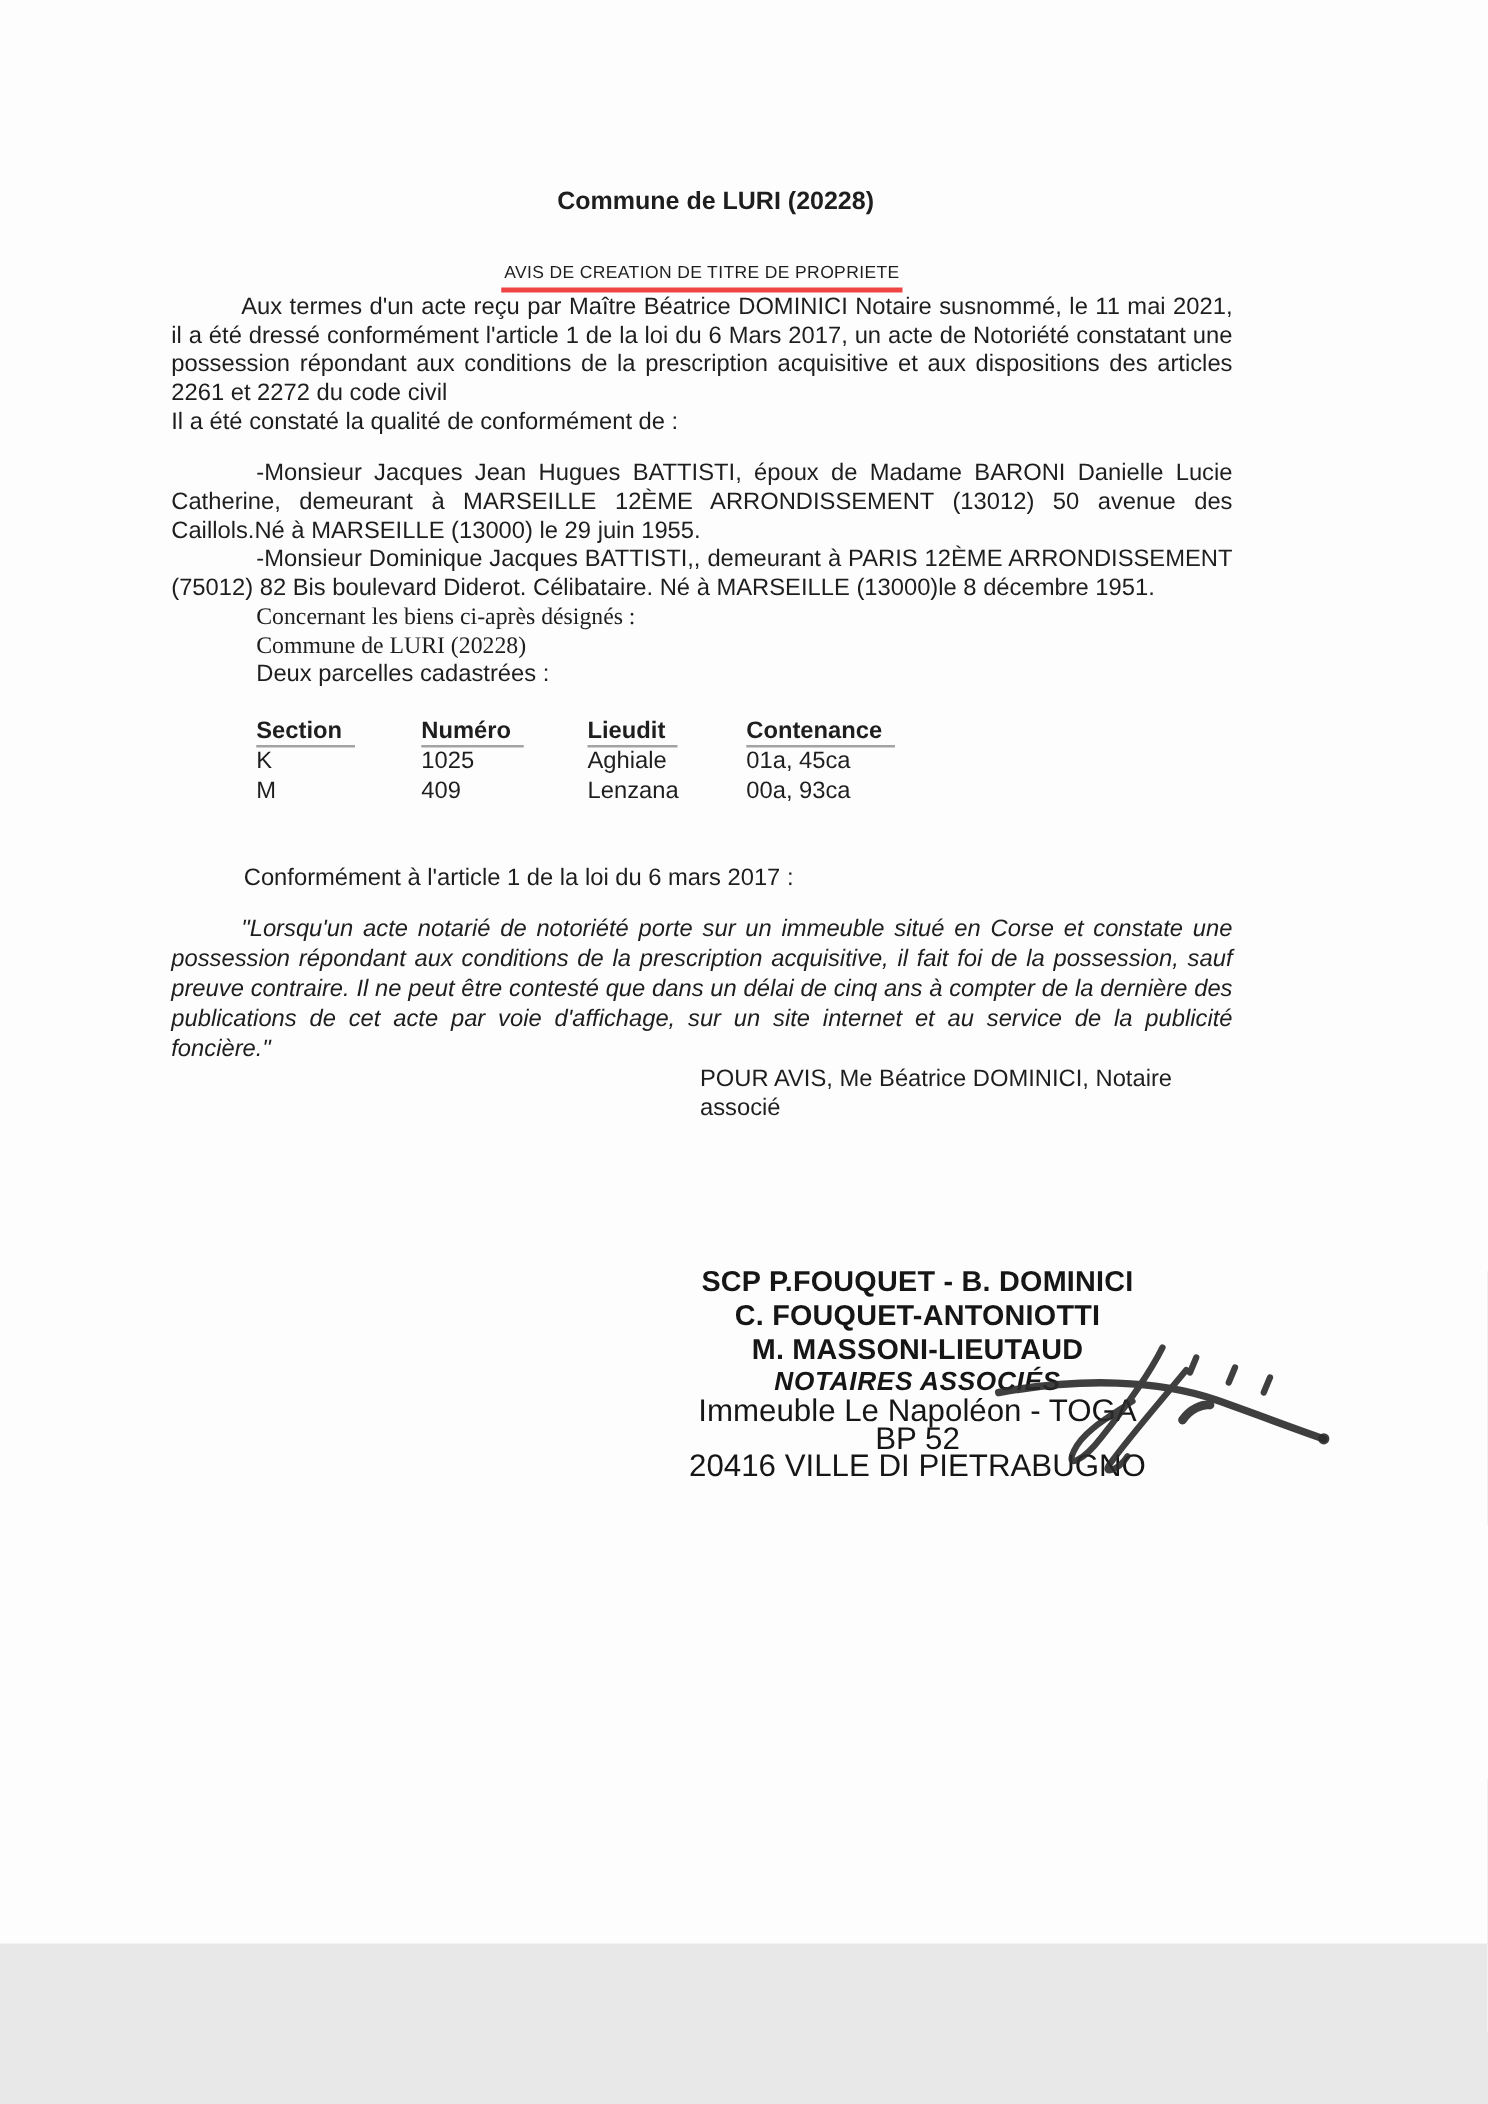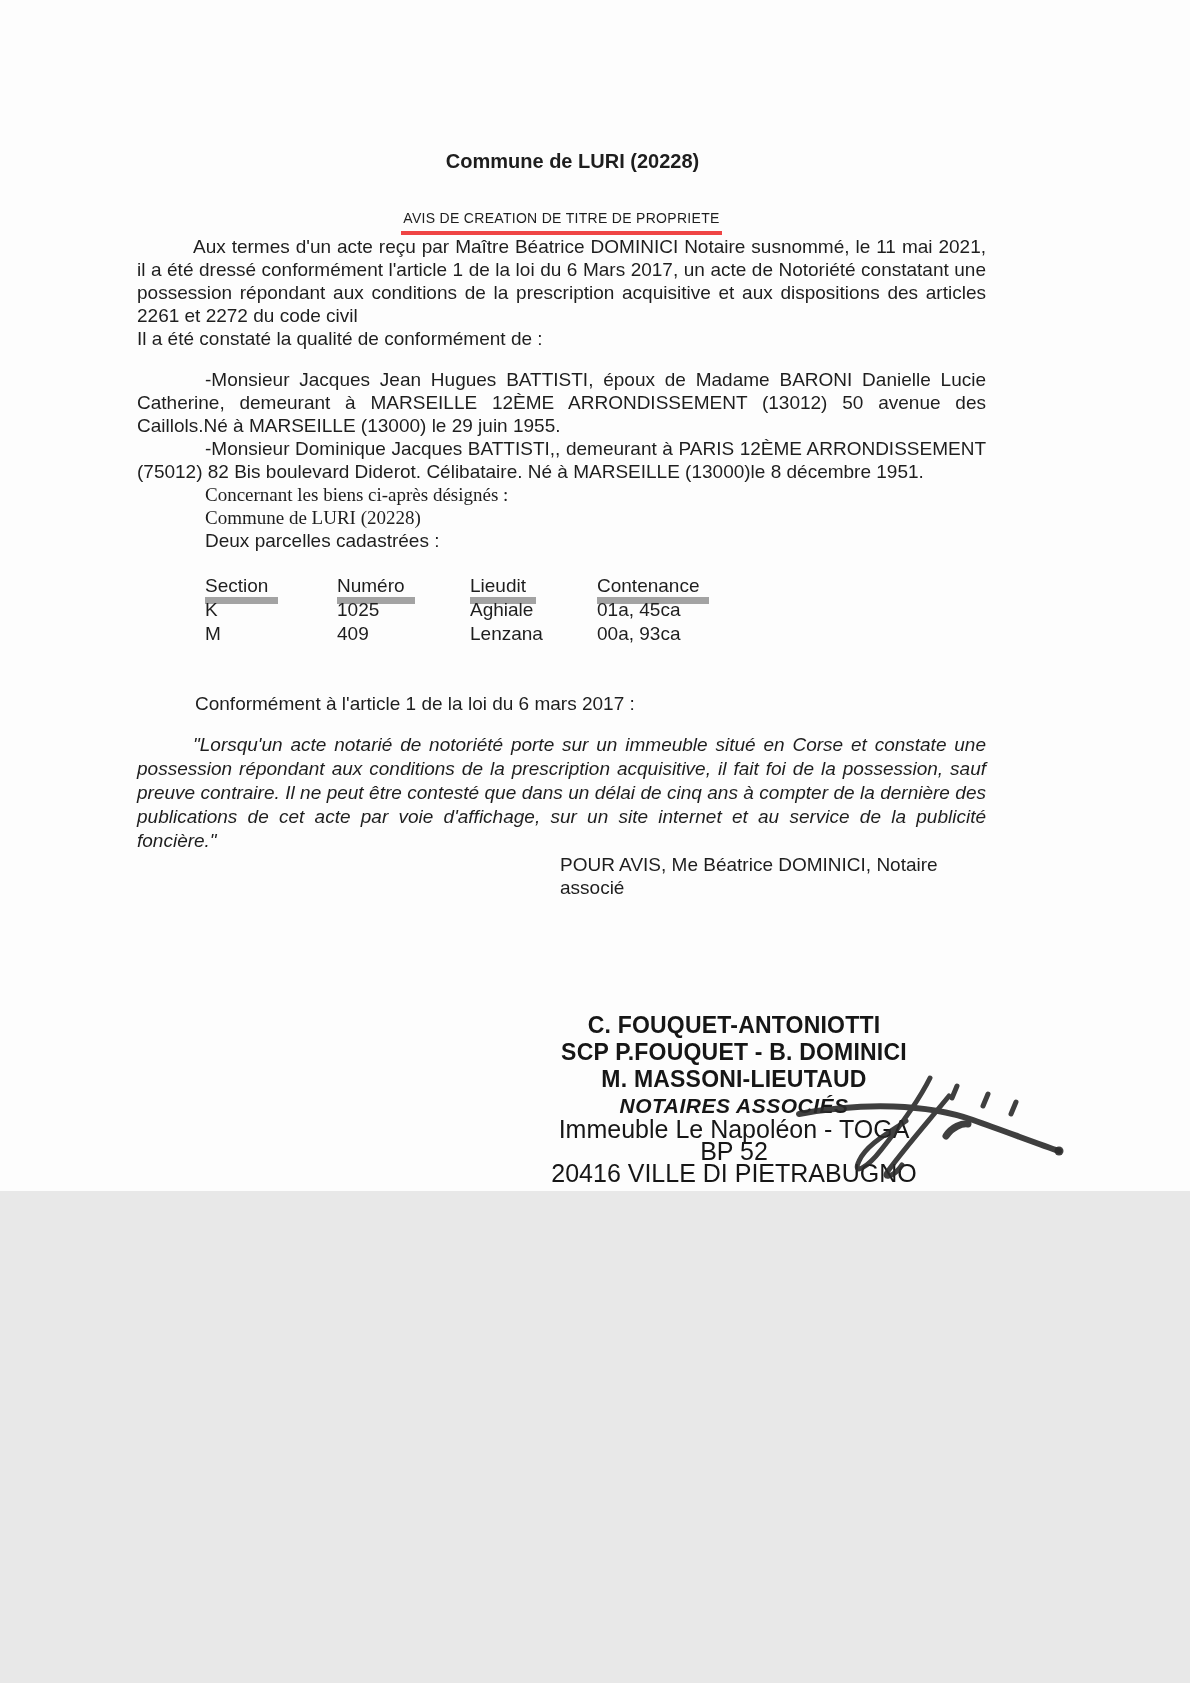--- a/index.html
+++ b/index.html
@@ -1,18 +1,18 @@
 <!DOCTYPE html>
 <html><head>
 <meta charset="utf-8">
 <style>
   html,body{margin:0;padding:0;background:#e8e8e8;}
   .page{
     position:relative;
-    width:1190px;height:1191px;
+    width:1190px;height:1555px;
     background:#fdfdfd;
     font-family:"Liberation Sans","DejaVu Sans",sans-serif;
     color:#1e1e1e;
     overflow:hidden;
     margin:0 auto;
   }
   .content{
     position:absolute;left:137px;top:150px;width:849px;
     font-size:19px;line-height:23px;
   }
@@ -32,22 +32,23 @@
   }
   .gap14{margin-top:18px;}
   .gap22{margin-top:26px;font-family:Liberation Serif, serif;}
   .plain{margin:0;text-align:left;}
   .ind-left{margin-left:68px;}
   .ind-left2{margin-left:58px;}
   .table{margin-top:22px;margin-left:68px;width:560px;}
   .trow{display:grid;grid-template-columns:132px 133px 127px auto;height:24px;}
   .th{
     display:inline-block;justify-self:start;align-self:start;
-    border-bottom:7px solid #a3a3a3;
+    border-bottom:2px solid #a3a3a3;
     padding:0 10px 0 0;
+    font-weight:bold;
   }
   .law-intro{margin-top:46px;}
   .quote{
     margin-top:18px;
     font-style:italic;
     line-height:24px;
     text-align:justify;
     text-indent:56px;
   }
   .pour-avis{margin-left:423px;text-align:left;}
@@ -106,22 +107,22 @@
     </div>
 
     <p class="plain ind-left2 law-intro">Conformément à l'article 1 de la loi du 6 mars 2017 :</p>
 
     <p class="para quote">"Lorsqu'un acte notarié de notoriété porte sur un immeuble situé en Corse et constate une possession répondant aux conditions de la prescription acquisitive, il fait foi de la possession, sauf preuve contraire. Il ne peut être contesté que dans un délai de cinq ans à compter de la dernière des publications de cet acte par voie d'affichage, sur un site internet et au service de la publicité foncière."</p>
 
     <p class="plain pour-avis">POUR AVIS, Me Béatrice DOMINICI, Notaire associé</p>
   </div>
 
   <div class="stamp">
+    <div class="stamp-big">SCP P.FOUQUET - B. DOMINICI</div>
     <div class="stamp-big">C. FOUQUET-ANTONIOTTI</div>
-    <div class="stamp-big">SCP P.FOUQUET - B. DOMINICI</div>
     <div class="stamp-big">M. MASSONI-LIEUTAUD</div>
     <div class="stamp-assoc">NOTAIRES ASSOCIÉS</div>
     <div class="stamp-small">Immeuble Le Napoléon - TOGA</div>
     <div class="stamp-small">BP 52</div>
     <div class="stamp-small">20416 VILLE DI PIETRABUGNO</div>
   </div>
 
   <svg class="sig" viewBox="0 0 360 150" xmlns="http://www.w3.org/2000/svg">
     <g fill="none" stroke="#2b2b2b" stroke-linecap="round" opacity="0.9">
 

